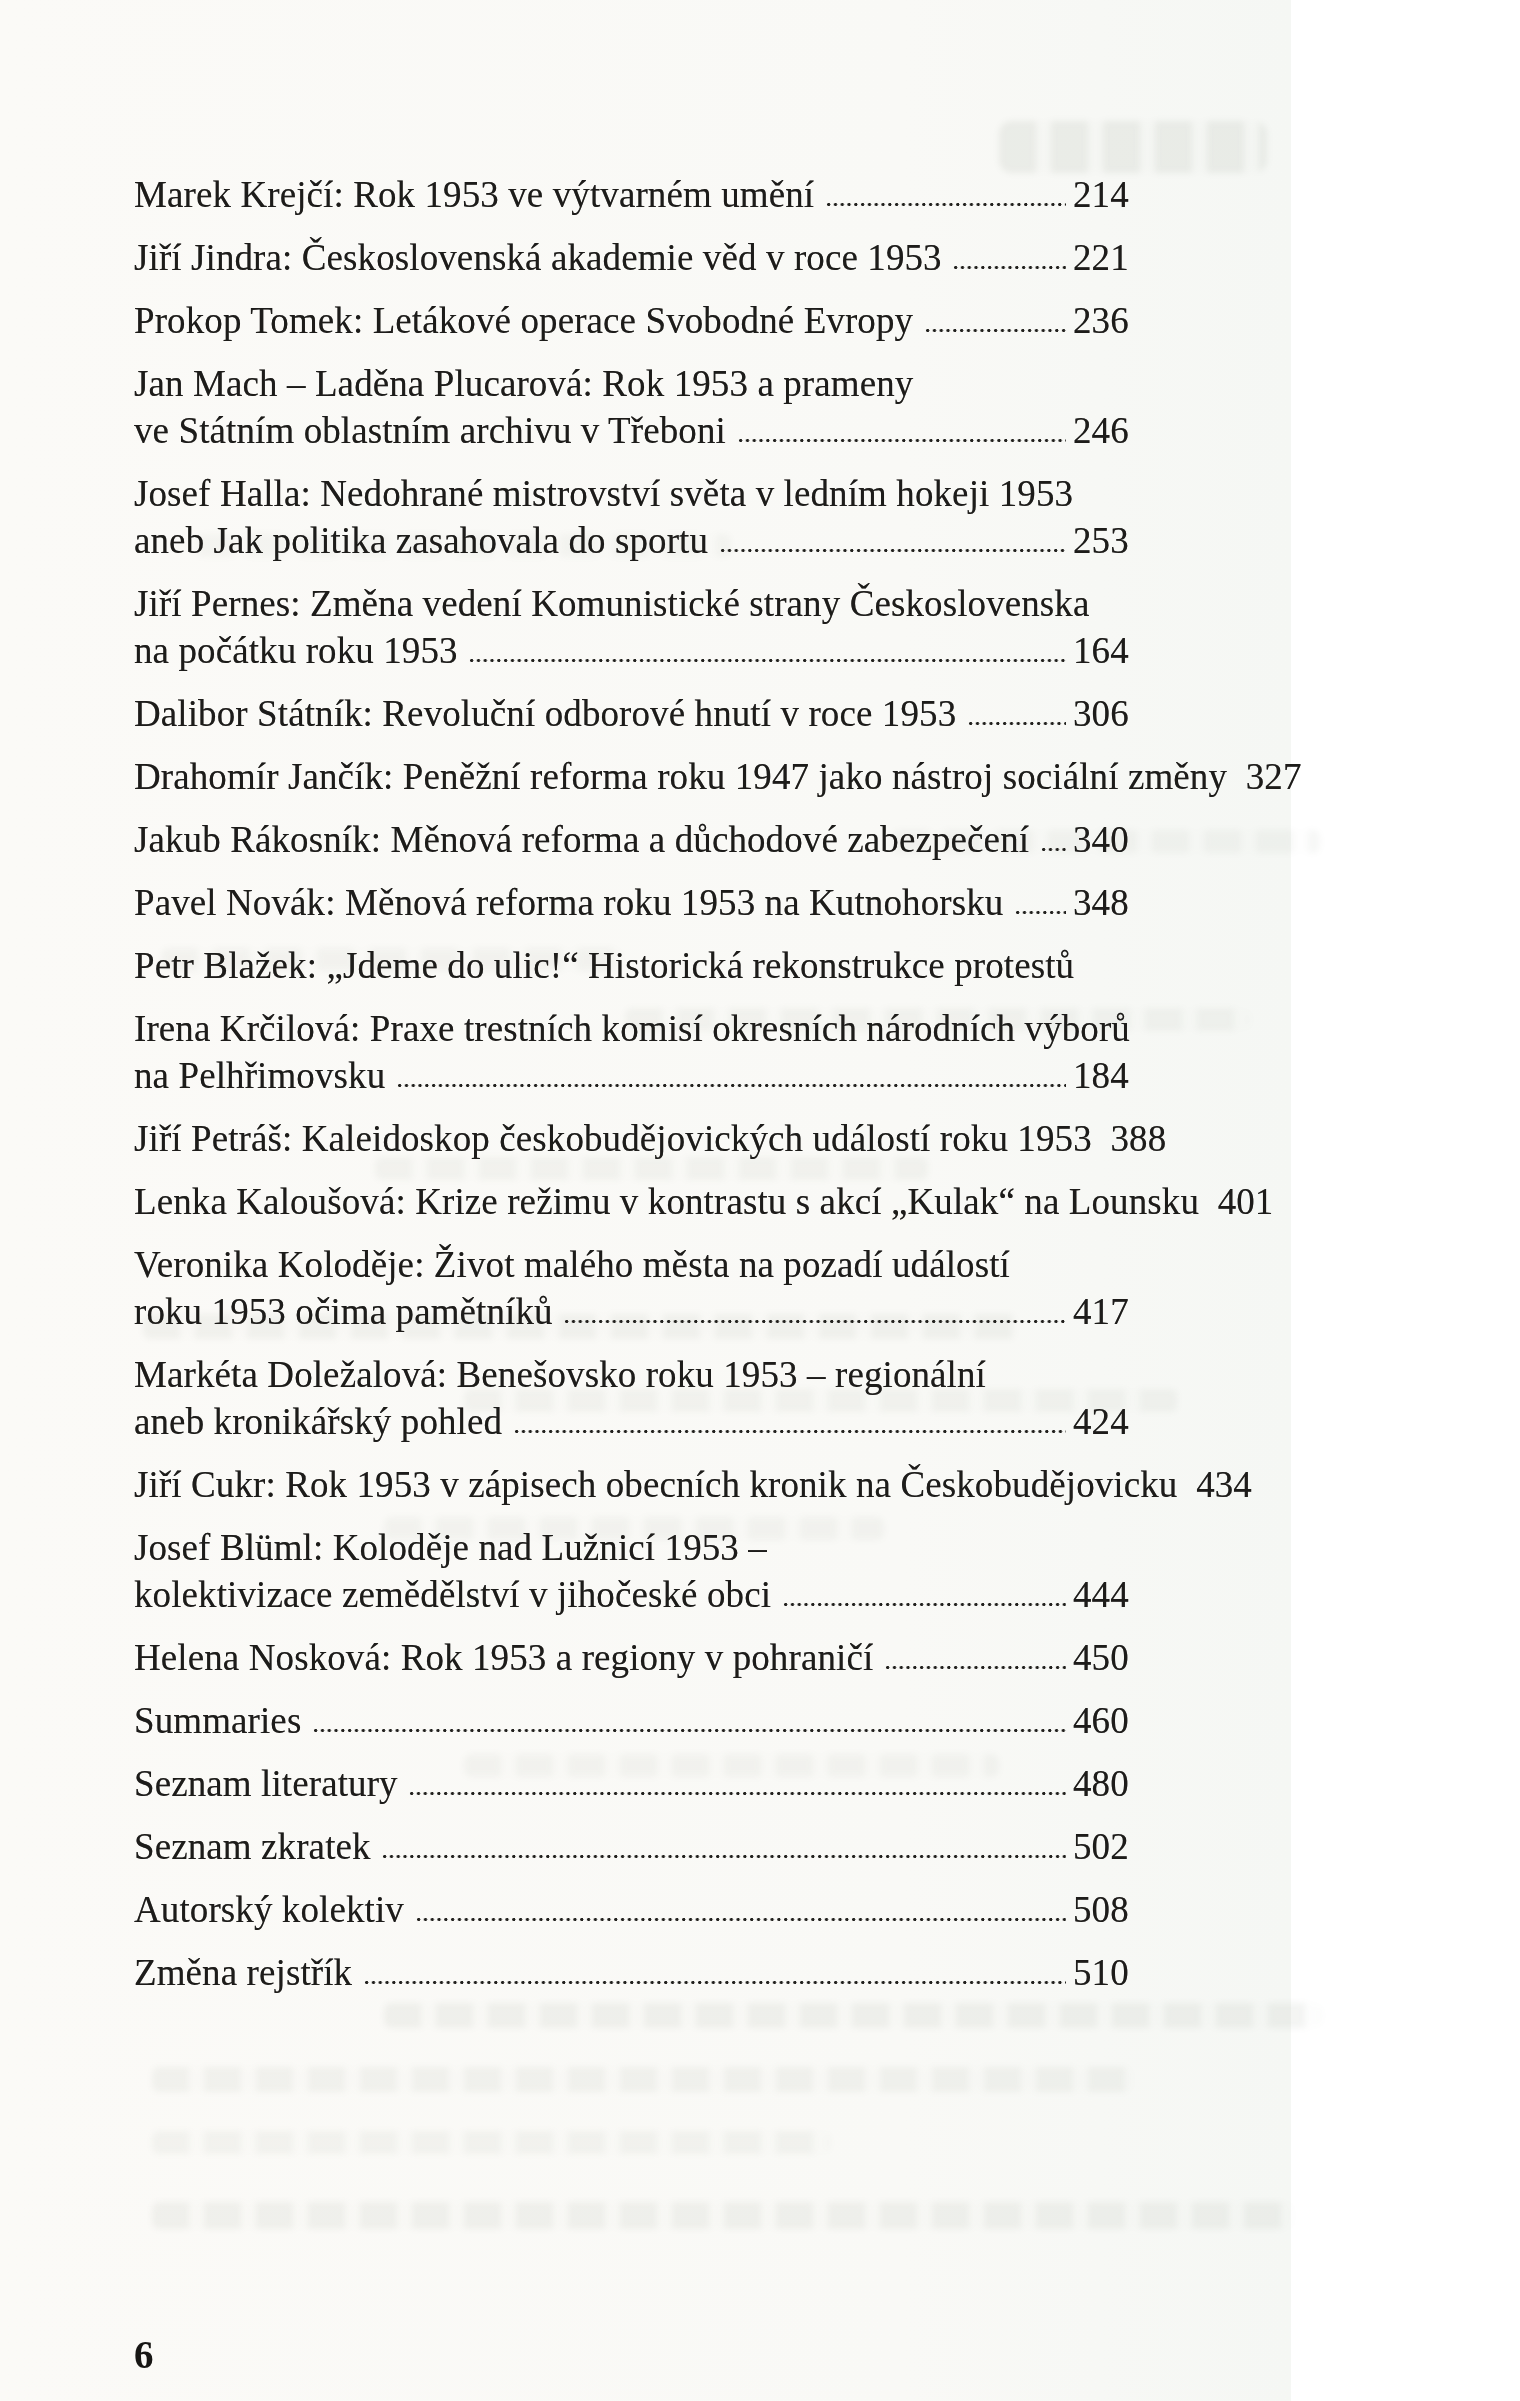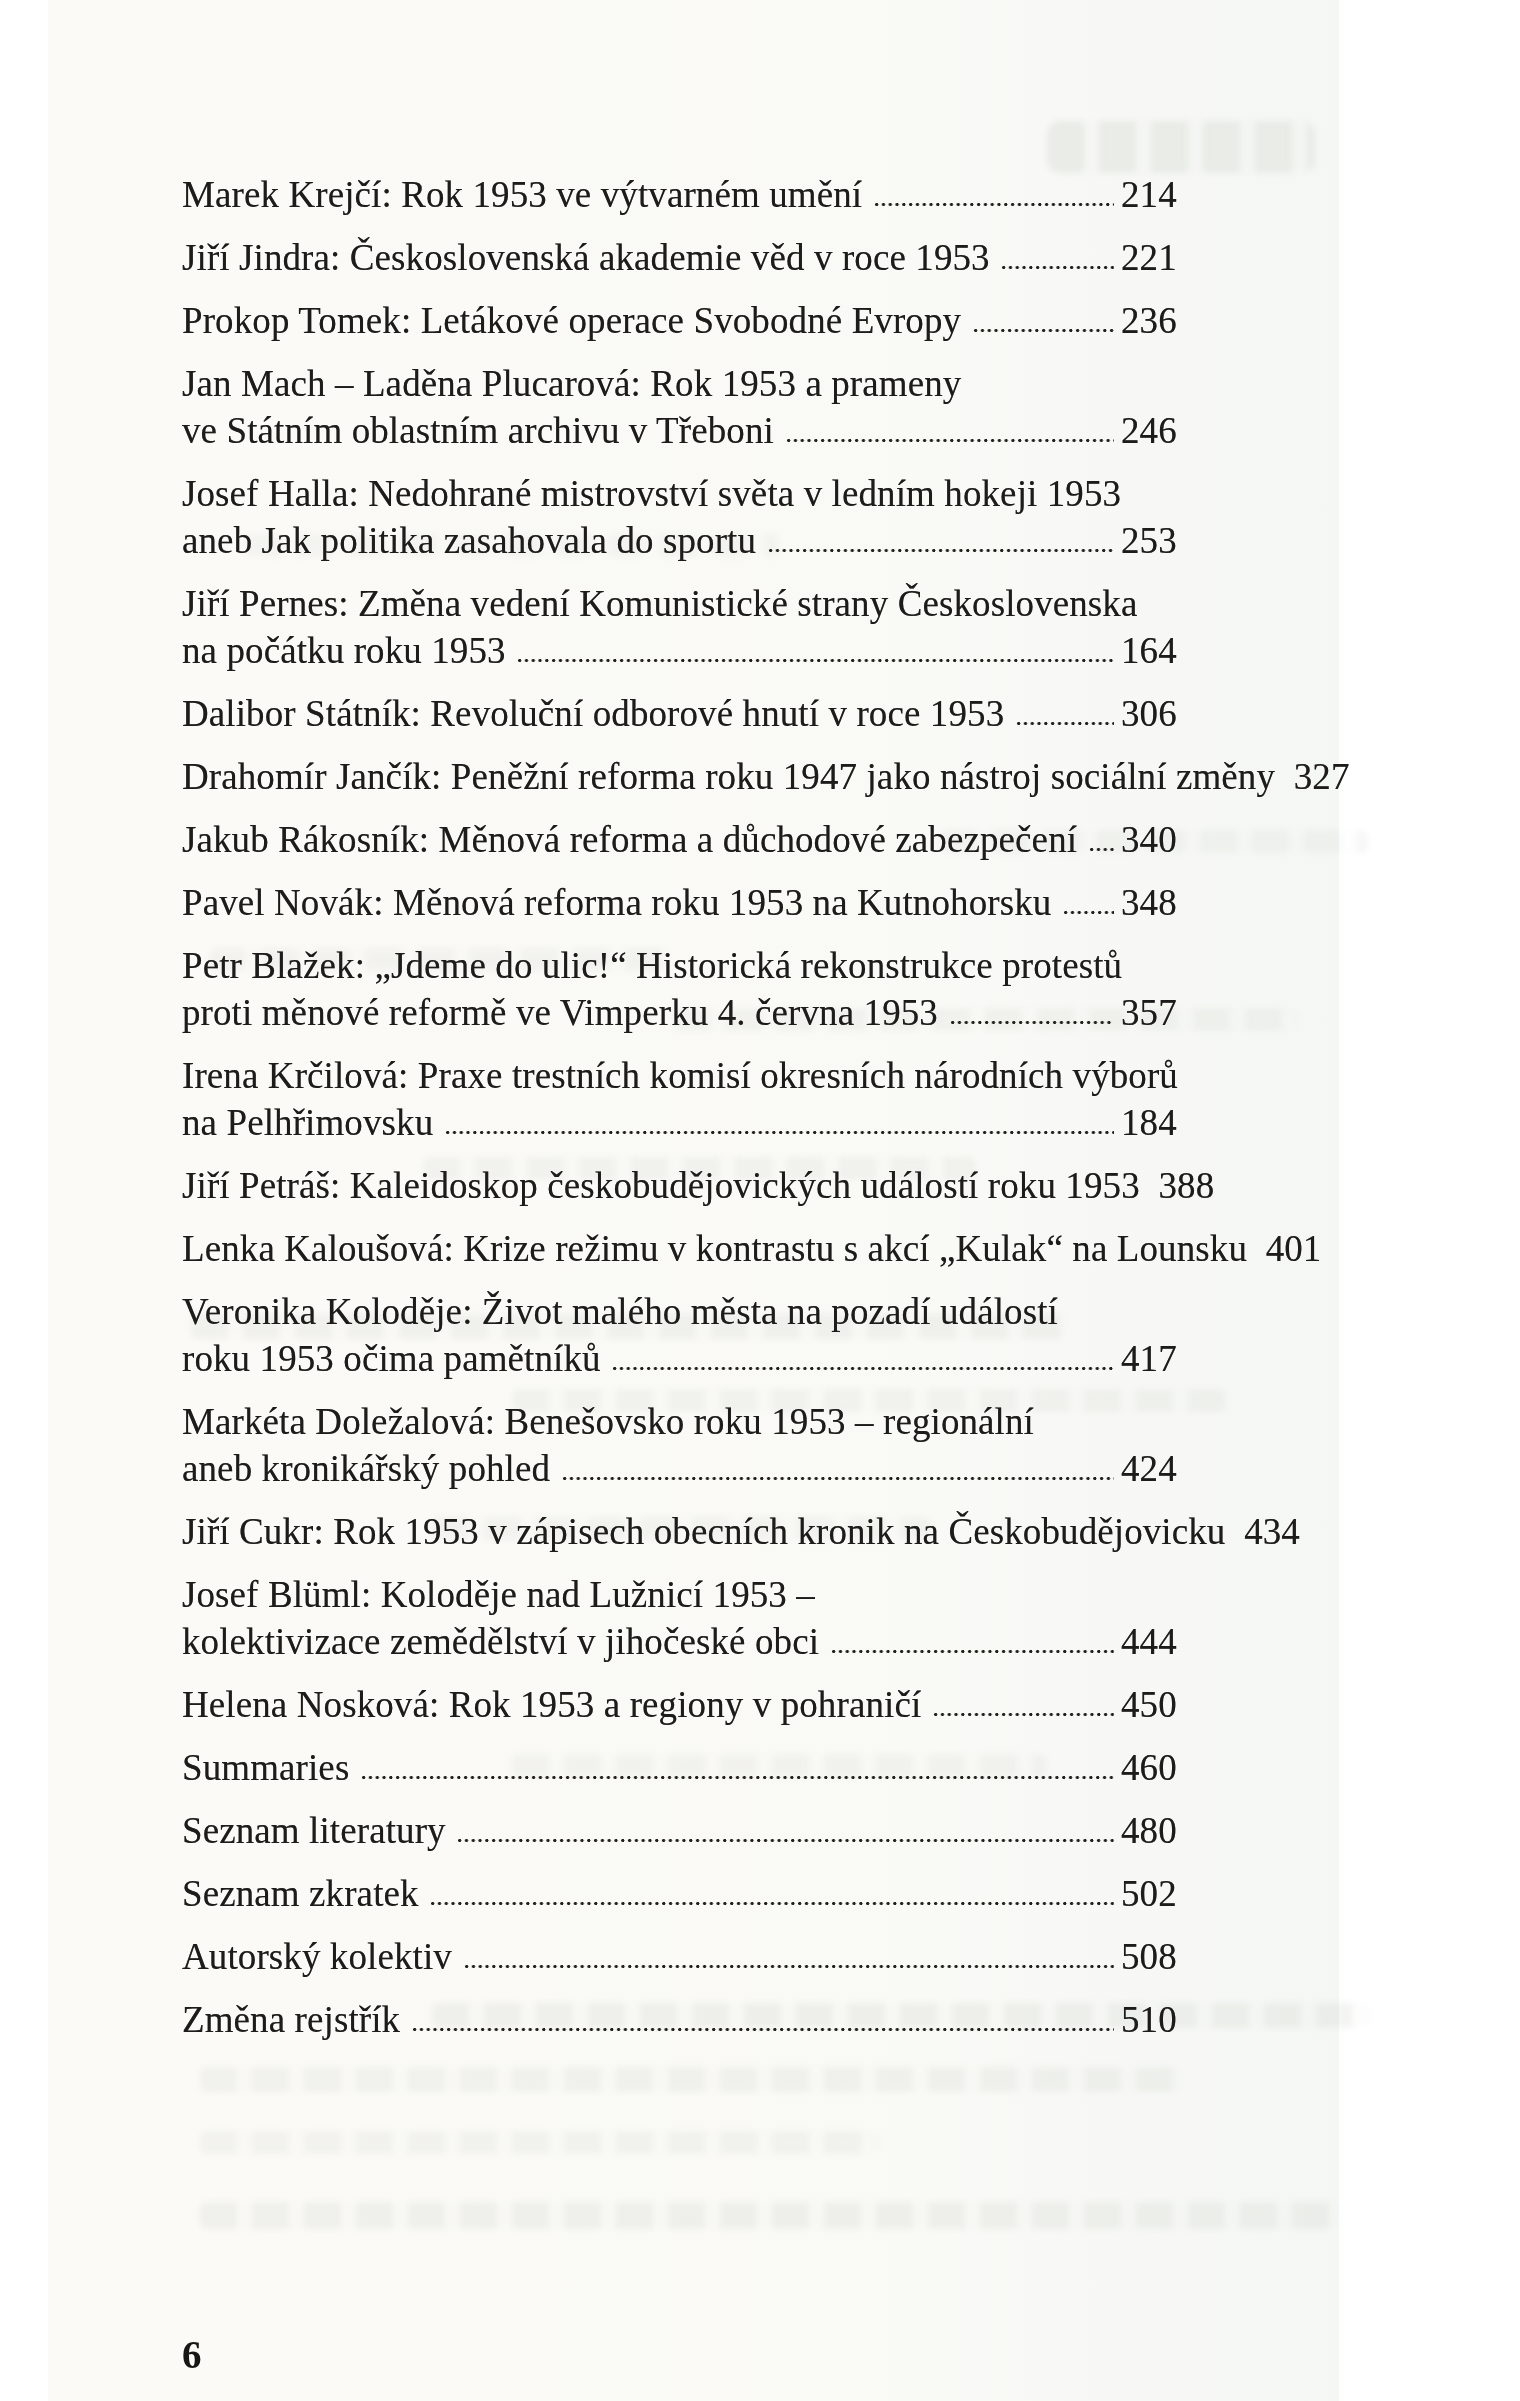--- a/index.html
+++ b/index.html
@@ -6,21 +6,20 @@
   body {
     width: 1521px; height: 2401px;
     font-family: "Liberation Serif", "DejaVu Serif", serif;
     overflow: hidden;
   }
   .page {
     position: relative;
     width: 1291px; height: 2401px;
     background: linear-gradient(90deg, #fbfaf7 0%, #f9f9f6 70%, #f5f7f4 100%);
     color: #1d1c1a;
-    margin-left: 48px;
   }
   .toc {
     position: absolute;
     left: 134px; right: 136px; top: 171px;
   }
   .entry { margin-bottom: 16px; }
   .entry:last-child { margin-bottom: 0; }
   .line {
     display: flex;
     align-items: baseline;
@@ -168,25 +167,20 @@
         <div class="line">
           <span class="t">Pavel Novák: Měnová reforma roku 1953 na Kutnohorsku</span>
           <div class="leader"></div>
           <span class="pg">348</span>
         </div>
       </div>
       <div class="entry">
         <div class="line">
           <span class="t">Petr Blažek: „Jdeme do ulic!“ Historická rekonstrukce protestů</span>
         </div>
-        <div class="line">
-          <span class="t">proti měnové reformě ve Vimperku 4. června 1953</span>
-          <div class="leader"></div>
-          <span class="pg">357</span>
-        </div>
       </div>
       <div class="entry">
         <div class="line">
           <span class="t">Irena Krčilová: Praxe trestních komisí okresních národních výborů</span>
         </div>
         <div class="line">
           <span class="t">na Pelhřimovsku</span>
           <div class="leader"></div>
           <span class="pg">184</span>
         </div>

